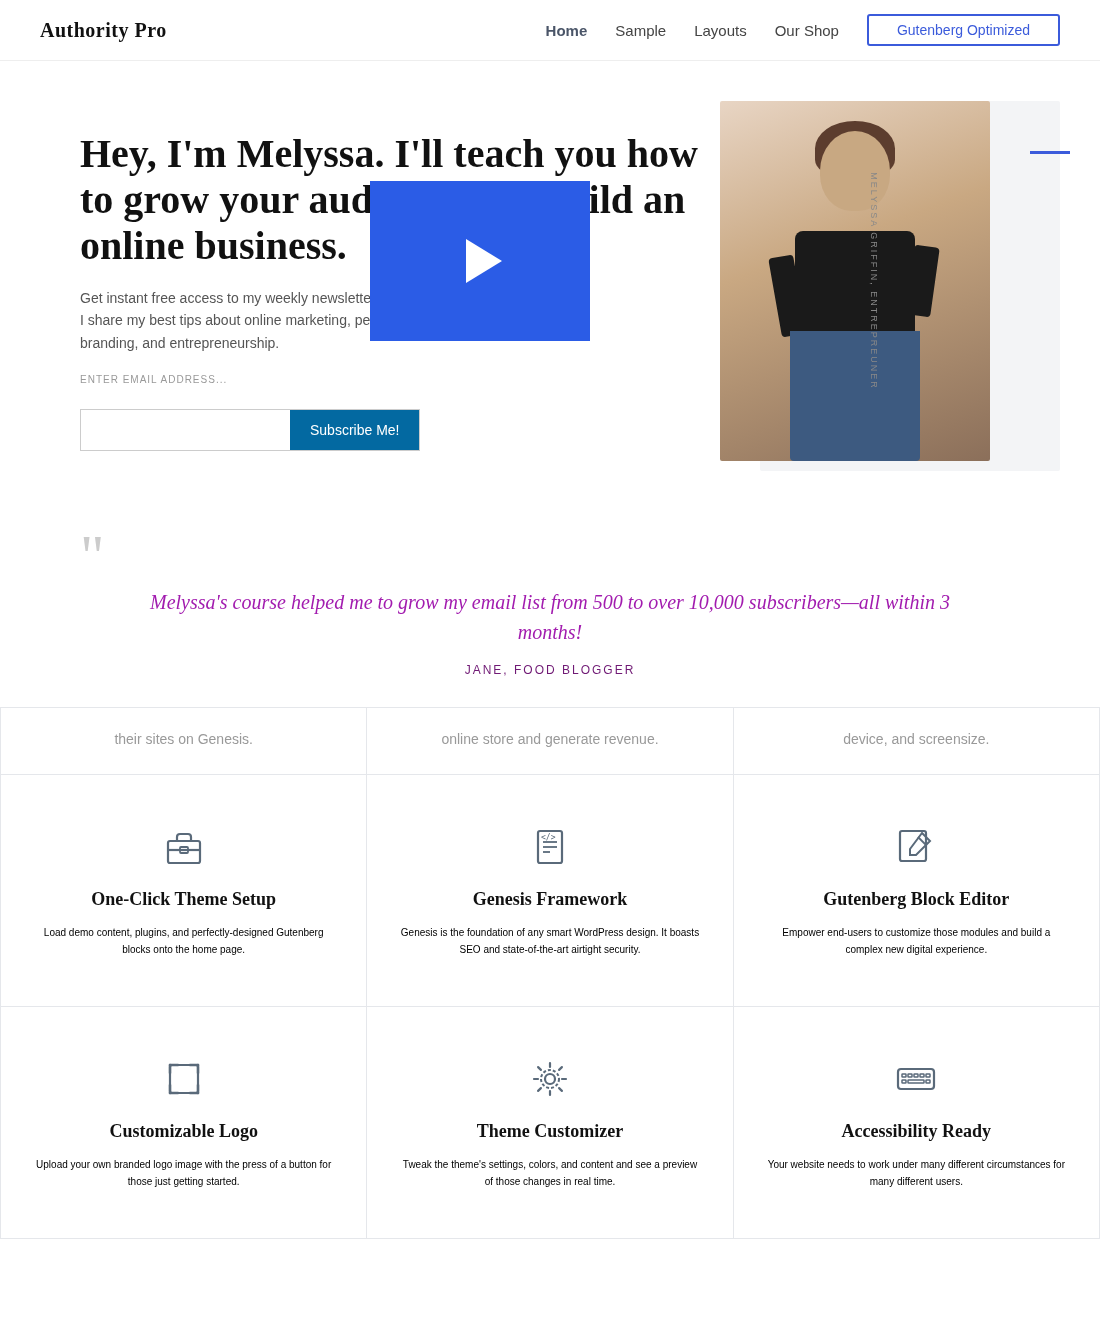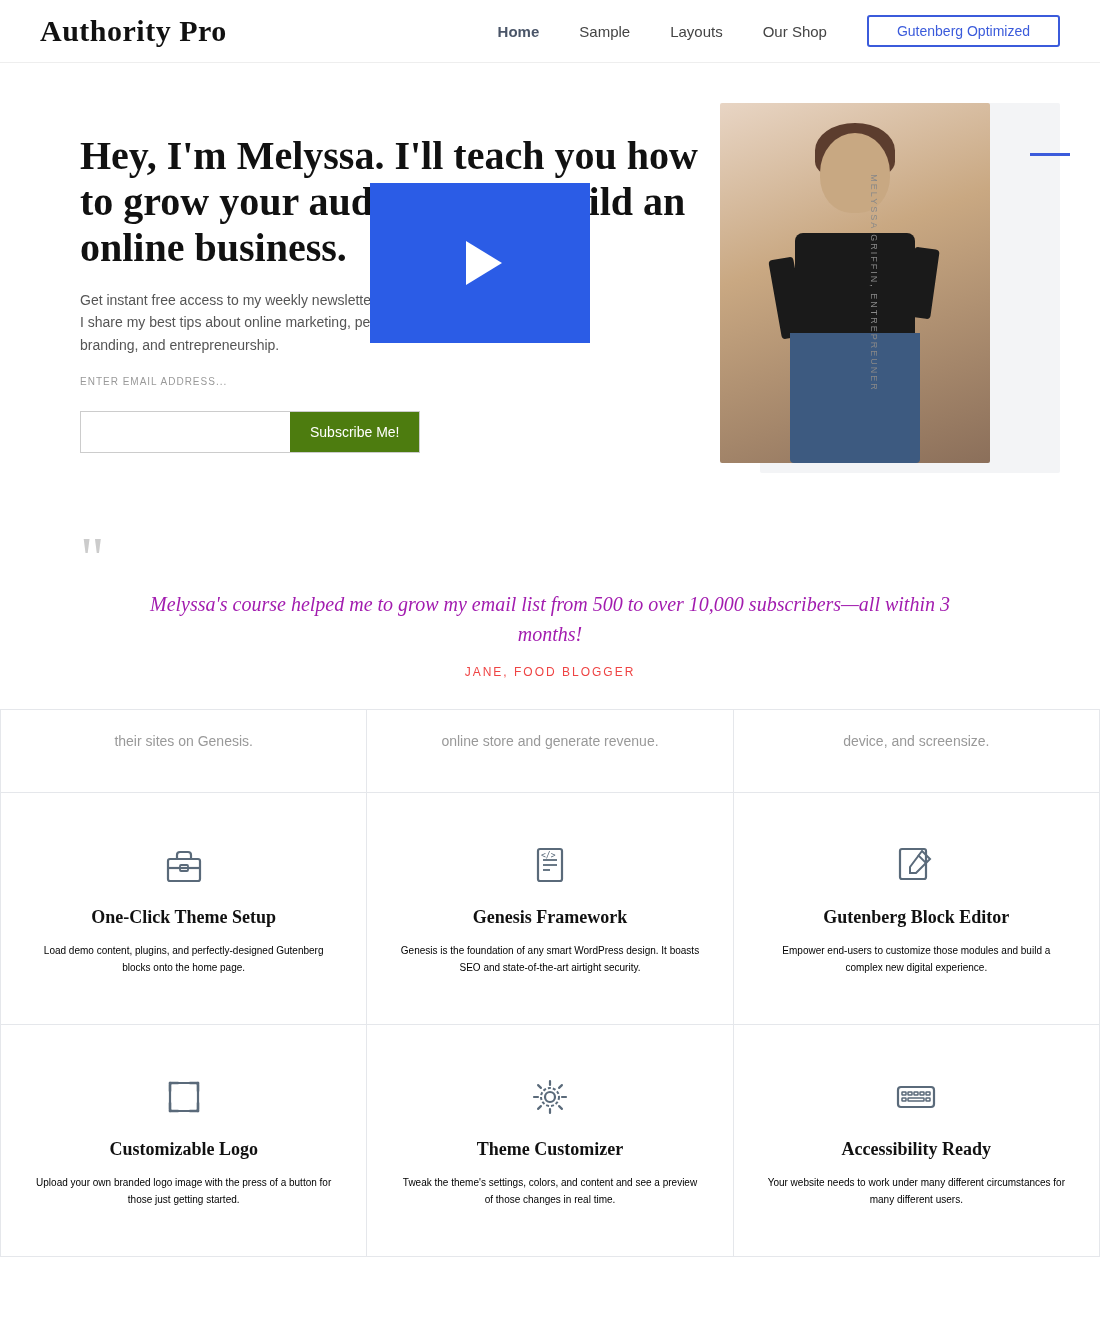--- a/index.html
+++ b/index.html
@@ -9,29 +9,29 @@
     header {
       display: flex;
       align-items: center;
       justify-content: space-between;
       padding: 14px 40px;
       border-bottom: 1px solid #eee;
       background: #fff;
     }
     .logo {
       font-family: 'Georgia', serif;
-      font-size: 30px;
+      font-size: 20px;
       font-weight: bold;
       color: #111;
       letter-spacing: 0.5px;
     }
     nav {
       display: flex;
       align-items: center;
-      gap: 40px;
+      gap: 28px;
     }
     .nav-link {
       font-family: Arial, sans-serif;
       font-size: 15px;
       color: #444;
       text-decoration: none;
       cursor: pointer;
     }
     .nav-link.active { color: #4a5568; font-weight: 600; }
     .nav-btn {
@@ -97,21 +97,21 @@
     }
     .email-input {
       flex: 1;
       border: none;
       padding: 12px 14px;
       font-size: 14px;
       outline: none;
       font-family: Arial, sans-serif;
     }
     .subscribe-btn {
-      background: #4d7c0f;
+      background: #0369a1;
       color: #fff;
       border: none;
       padding: 12px 20px;
       font-size: 14px;
       font-family: Arial, sans-serif;
       cursor: pointer;
       white-space: nowrap;
     }
 
     
@@ -280,21 +280,21 @@
       font-style: italic;
       font-size: 20px;
       color: #a21caf;
       line-height: 1.5;
       max-width: 820px;
       margin: 0 auto 16px;
     }
     .testimonial-author {
       font-family: Arial, sans-serif;
       font-size: 12px;
-      color: #ef4444;
+      color: #701a75;
       letter-spacing: 2px;
       text-transform: uppercase;
     }
 
     
     .feature-grid {
       display: grid;
       grid-template-columns: repeat(3, 1fr);
       border-top: 1px solid #e5e7eb;
       border-left: 1px solid #e5e7eb;
@@ -302,21 +302,21 @@
     }
     .feature-cell {
       border-right: 1px solid #e5e7eb;
       border-bottom: 1px solid #e5e7eb;
       padding: 48px 32px;
       text-align: center;
       background: #fff;
     }
     .feature-cell.partial-top {
       padding-top: 20px;
-      padding-bottom: 40px;
+      padding-bottom: 24px;
     }
     .feature-icon {
       width: 48px;
       height: 48px;
       margin: 0 auto 18px;
       display: flex;
       align-items: center;
       justify-content: center;
     }
     .feature-title {

